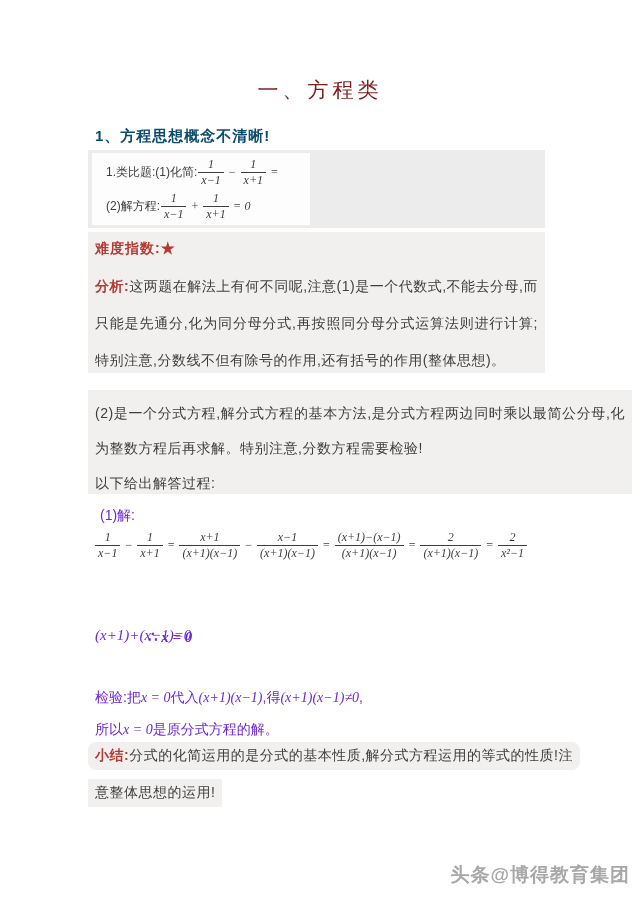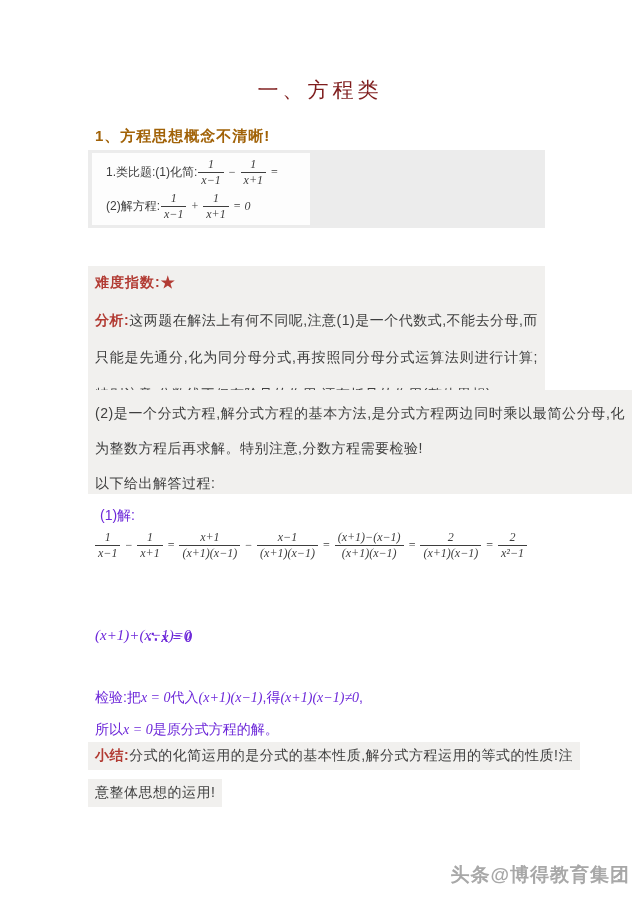--- a/index.html
+++ b/index.html
@@ -13,38 +13,38 @@
   }
   .page-title{
     position:absolute;top:76px;left:0;width:640px;
     text-align:center;
     font-family:"Liberation Serif",serif;
     font-size:21px;letter-spacing:4px;
     color:#7f1d1d;
   }
   .section-heading{
     position:absolute;left:95px;top:127px;
-    font-size:15px;font-weight:bold;color:#a16207;
+    font-size:15px;font-weight:bold;color:#0c4a6e;
     letter-spacing:1px;
   }
   .band-a{
     position:absolute;left:88px;top:150px;width:457px;height:78px;
     background:#ececec;
   }
   .problem-box{
     position:absolute;left:4px;top:3px;width:218px;height:72px;
     background:#fdfdfd;
     padding:2px 6px;box-sizing:border-box;
     font-size:12px;color:#3e3e3e;
   }
   .problem-line{display:flex;align-items:center;height:34px;margin-left:8px;}
   .band-b{
     position:absolute;left:88px;top:232px;width:457px;height:141px;
     background:#f1f0ee;
-    padding:6px 7px;box-sizing:border-box;margin-top:34px;
+    padding:6px 7px;box-sizing:border-box;
   }
   .difficulty-line{
     font-size:14px;font-weight:bold;color:#b23b33;
     margin:2px 0 10px 0;letter-spacing:1px;
   }
   .body-par{
     font-size:14px;line-height:37px;color:#3e3e3e;
     text-align:justify;margin:0;letter-spacing:0.5px;
   }
   .red-label{color:#b23b33;font-weight:bold;}
@@ -183,21 +183,21 @@
 
 
   <div class="math-line" style="left:95px;top:626px;font-size:15px;"><span class="mtx">(x+1)+(x−1)=0</span></div>
 
   <div class="math-line" style="left:148px;top:628px;font-size:15px;font-weight:bold;"><span class="ctx">∴</span><span class="mtx"> x = 0</span></div>
 
   <div class="math-line" style="left:95px;top:689px;"><span class="ctx">检验:把</span><span class="mtx">x = 0</span><span class="ctx">代入</span><span class="mtx">(x+1)(x−1)</span><span class="ctx">,得</span><span class="mtx">(x+1)(x−1)≠0</span><span class="ctx">,</span></div>
 
   <div class="math-line" style="left:95px;top:721px;"><span class="ctx">所以</span><span class="mtx">x = 0</span><span class="ctx">是原分式方程的解。</span></div>
 
-  <div class="summary-strip" style="top:742px;">
+  <div class="summary-strip" style="top:742px;border-radius:8px;">
     <span class="red-label">小结:</span><span>分式的化简运用的是分式的基本性质,解分式方程运用的等式的性质!注</span>
   </div>
   <div class="summary-strip" style="top:779px;">
     <span>意整体思想的运用!</span>
   </div>
 
   <div class="watermark">头条@博得教育集团</div>
 
 </div>
 

